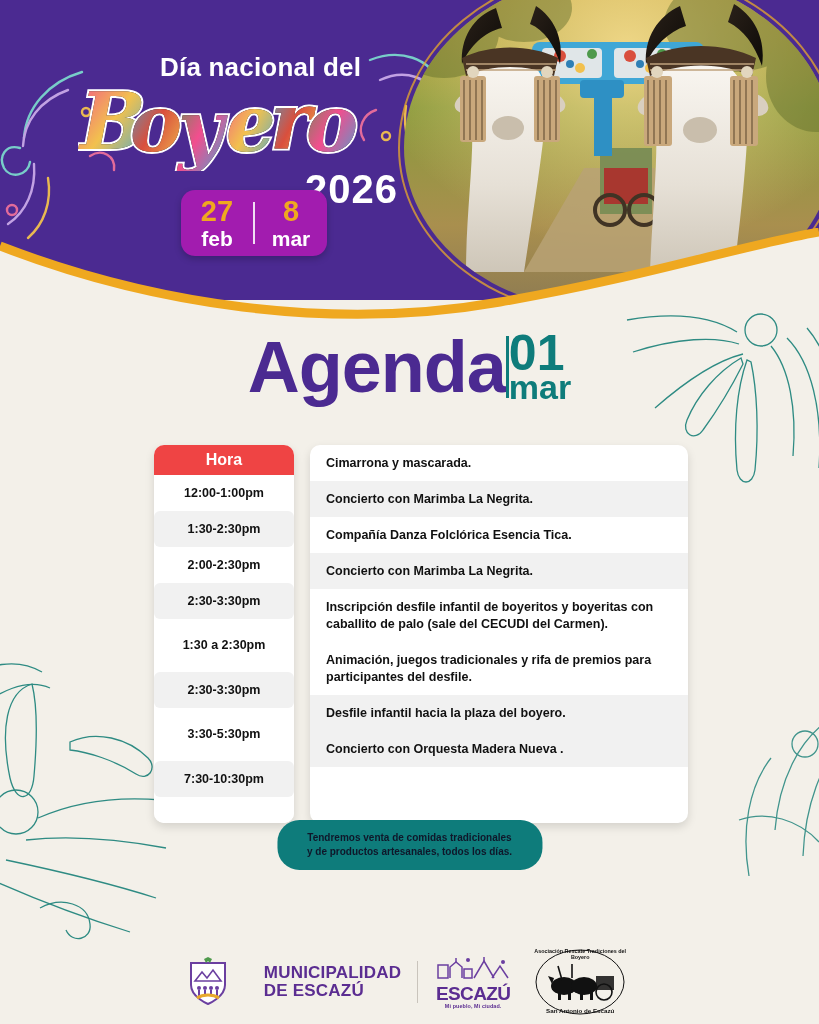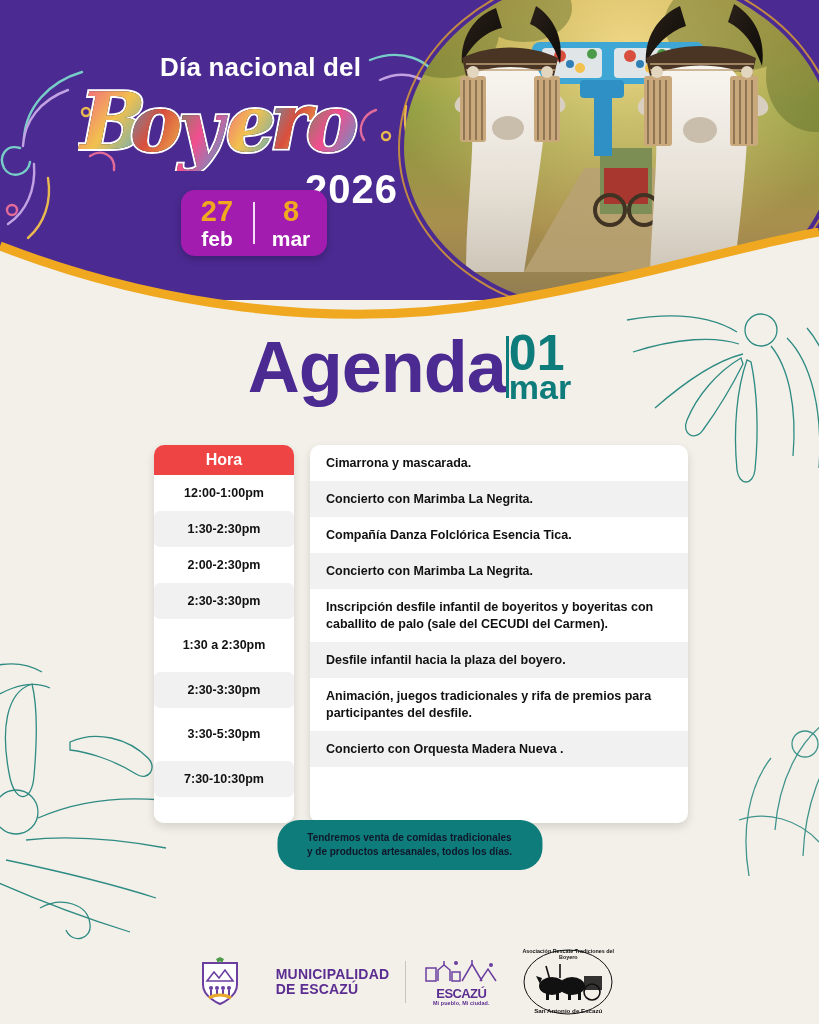--- a/index.html
+++ b/index.html
@@ -121,28 +121,28 @@
   }
 
   
   #footer{
     position:absolute; left:0; top:940px; width:819px; height:84px;
     display:flex; align-items:center; justify-content:center; gap:16px;
   }
   .logo{ display:flex; align-items:center; gap:7px; }
   #muni-text{ line-height:1.06; }
   #muni-text span{
-    display:block; font-size:14px; font-weight:800; color:#5B2D91;
+    display:block; font-size:17px; font-weight:800; color:#5B2D91;
     letter-spacing:.2px;
     padding-left:28px;
   }
   #foot-div{ width:1px; height:42px; background:#C9C4BC; }
   #escazu-logo{ text-align:center; line-height:1; }
   #escazu-word{
-    font-size:13px; font-weight:800; color:#5B2D91;
+    font-size:19px; font-weight:800; color:#5B2D91;
     letter-spacing:-.6px; display:block;
   }
   #escazu-tag{
     font-size:5.4px; font-weight:700; color:#5B2D91;
     display:block; margin-top:1px; letter-spacing:.1px;
   }
   #aso-logo{ position:relative; width:104px; height:72px; }
   #aso-top{
     position:absolute; left:0; top:2px; width:104px; text-align:center;
     font-size:5.4px; font-weight:700; color:#111;
@@ -431,22 +431,22 @@
     <div class="tail alt"></div>
   </div>
 
   <div class="card" id="col-prog">
     <div id="prog-cells">
         <div class="cell" style="height: 36px;">Cimarrona y mascarada.</div>
         <div class="cell alt" style="height: 36px;">Concierto con Marimba La Negrita.</div>
         <div class="cell" style="height: 36px;">Compañía Danza Folclórica Esencia Tica.</div>
         <div class="cell alt" style="height: 36px;">Concierto con Marimba La Negrita.</div>
         <div class="cell" style="height: 53px;">Inscripción desfile infantil de boyeritos y boyeritas con caballito de palo (sale del CECUDI del Carmen).</div>
+        <div class="cell" style="height: 53px;">Animación, juegos tradicionales y rifa de premios para participantes del desfile.</div>
         <div class="cell alt" style="height: 36px;">Desfile infantil hacia la plaza del boyero.</div>
-        <div class="cell" style="height: 53px;">Animación, juegos tradicionales y rifa de premios para participantes del desfile.</div>
         <div class="cell alt" style="height: 36px;">Concierto con Orquesta Madera Nueva .</div>
       </div>
     <div class="tail alt"></div>
   </div>
 </div>
 
 <div id="note">Tendremos venta de comidas tradicionales
 y de productos artesanales, todos los días.</div>
 
 <div id="footer">

